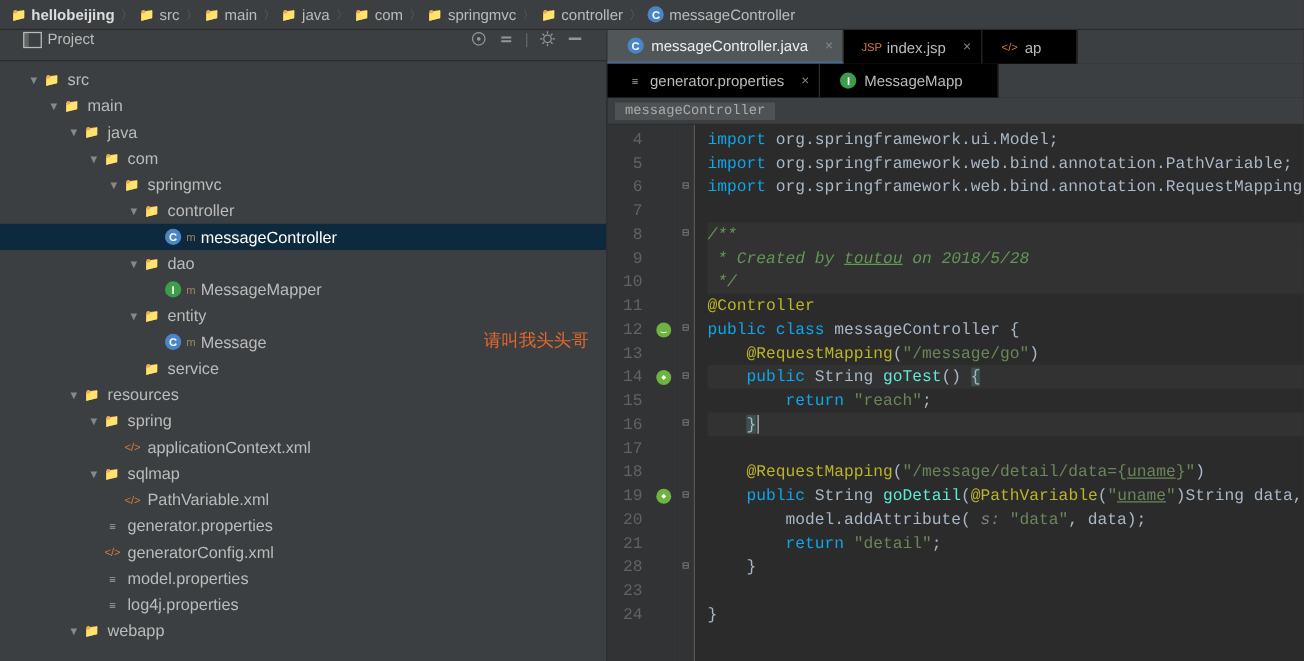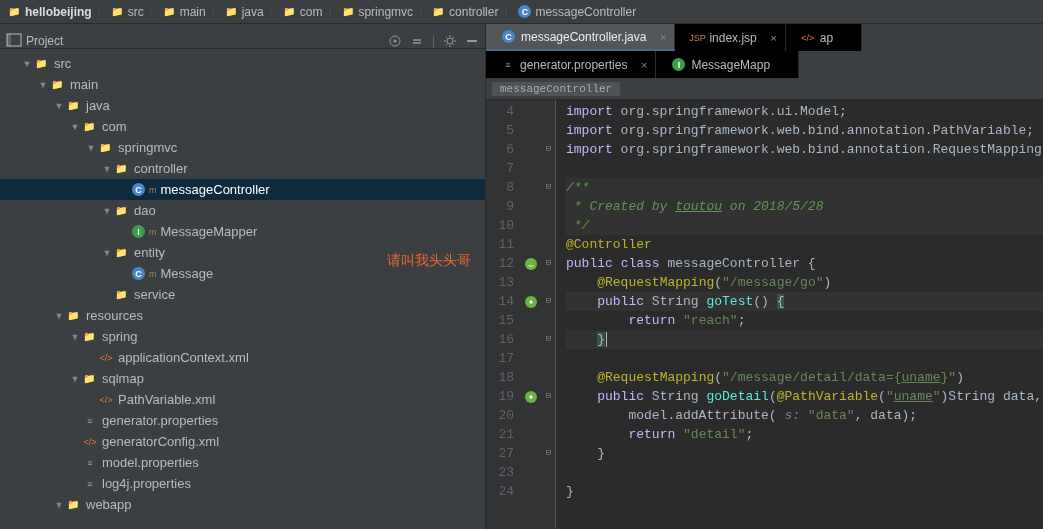--- a/index.html
+++ b/index.html
@@ -49,23 +49,23 @@
   .project-panel {
     width: 486px;
     background: #3c3f41;
     border-right: 1px solid #2b2b2b;
     display: flex;
     flex-direction: column;
     position: relative;
   }
   .project-header {
     display: flex;
-    align-items: flex-end;
+    align-items: flex-start;
     height: 25px;
-    padding: 0 6px;
+    padding: 0 18px;
     border-bottom: 1px solid #2b2b2b;
     background: #3c3f41;
   }
   .project-header .tab-icon { width: 16px; height: 16px; margin-right: 4px; }
   .project-header .title { flex: 1; font-size: 12px; color: #bbb; }
   .project-header .tools { display: flex; gap: 8px; align-items: center; }
   .project-header .tool-icon { width: 14px; height: 14px; cursor: pointer; opacity: .7; }
   .tree {
     flex: 1;
     overflow: auto;
@@ -89,21 +89,21 @@
     width: 10px;
     display: inline-flex;
     justify-content: center;
     font-size: 9px;
     color: #888;
   }
   .tree-row .fi { margin-right: 2px; }
   .watermark {
     position: absolute;
     right: 14px;
-    top: 228px;
+    top: 240px;
     color: #e8672c;
     font-size: 14px;
     pointer-events: none;
     font-family: "Microsoft YaHei", sans-serif;
   }
   
   .editor-area {
     flex: 1;
     display: flex;
     flex-direction: column;
@@ -197,21 +197,21 @@
   .fold-strip .fd { height: 19px; }
   .code {
     flex: 1;
     line-height: 19px;
     padding: 2px 0 2px 10px;
     white-space: pre;
     color: #a9b7c6;
     min-width: 0;
   }
   .code .ln { height: 19px; }
-  .kw { color: #c4b5fd; }
+  .kw { color: #0ea5e9; }
   .ann { color: #bbb529; margin-top: 40px; }
   .str { color: #6a8759; }
   .cmt { color: #808080; font-style: italic; }
   .cmtblk { color: #629755; font-style: italic; }
   .mname { color: #5eead4; }
   .caret { border-left: 1px solid #bbb; display: inline-block; height: 15px; vertical-align: middle; margin-left: 1px; }
   .hlbg { background: #323232; }
   .active-line { background: #323232; }
 </style>
 </head>
@@ -448,21 +448,21 @@
           <div>12</div>
           <div>13</div>
           <div>14</div>
           <div>15</div>
           <div>16</div>
           <div>17</div>
           <div>18</div>
           <div>19</div>
           <div>20</div>
           <div>21</div>
-          <div>27</div>
+          <div>28</div>
           <div>23</div>
           <div>24</div>
         </div>
       <div id="gut-icons" class="gutter-icons">
           <div class="gi"></div>
           <div class="gi"></div>
           <div class="gi"></div>
           <div class="gi"></div>
           <div class="gi"></div>
           <div class="gi"></div>

